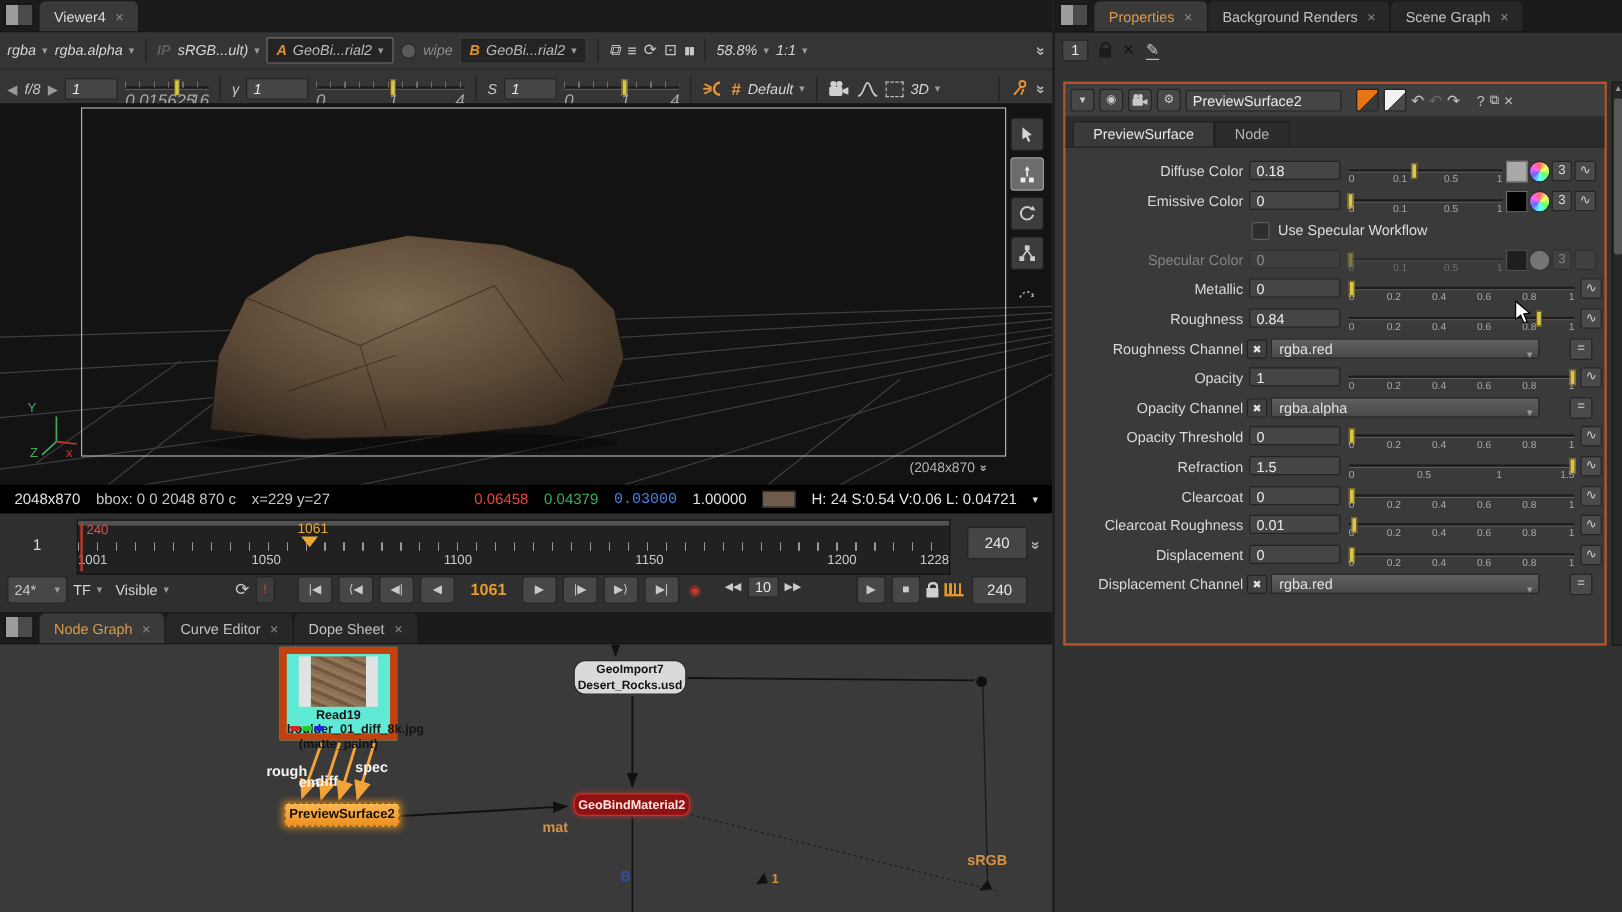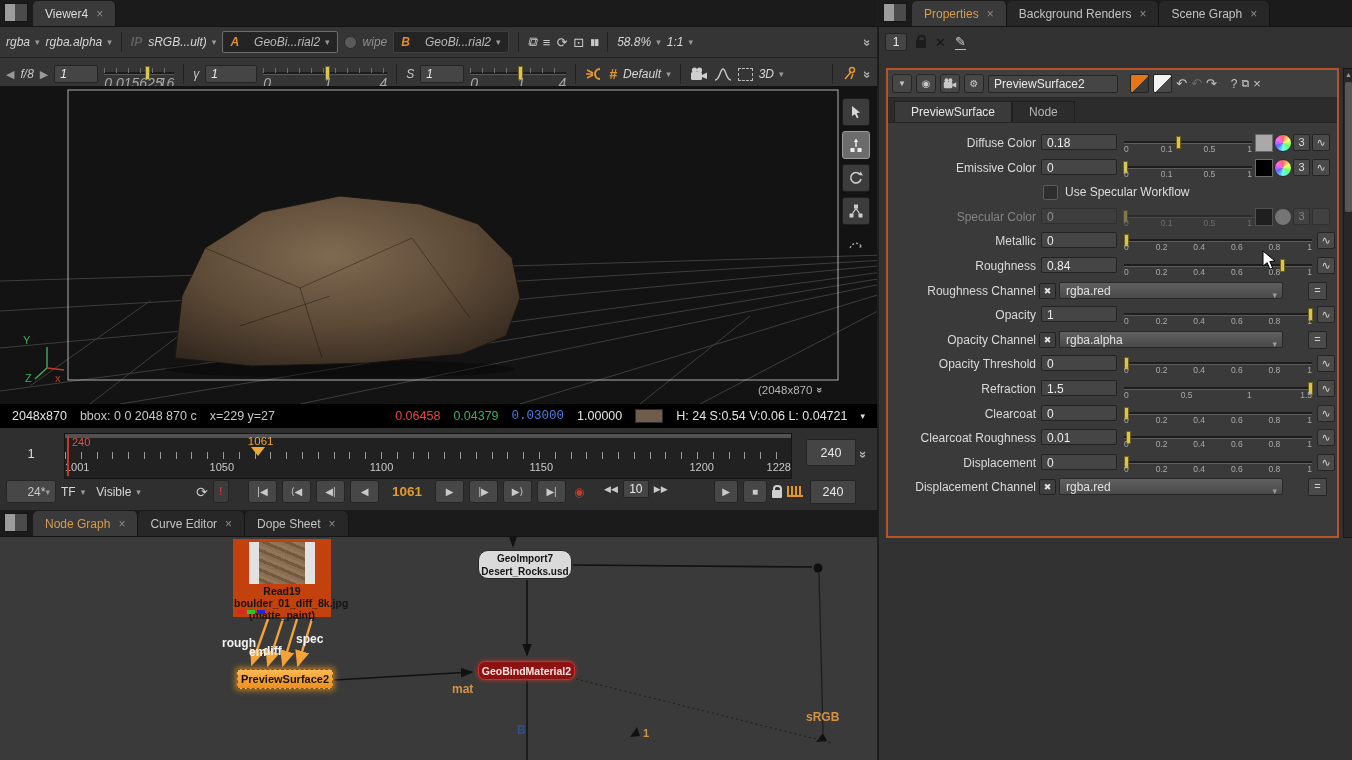--- a/index.html
+++ b/index.html
@@ -22,21 +22,21 @@
   .field{display:inline-flex;align-items:center;background:#454545;border:1px solid #242424;border-radius:2px;
          color:#e9e9e9;height:18px;padding:0 5px;box-sizing:border-box;}
   .dd{display:inline-flex;align-items:center;gap:5px;color:#d6d6d6;}
   .caret{color:#9a9a9a;font-size:9px;}
   
   #viewer-pane{left:0;top:0;width:877px;height:428px;background:#2f2f2f;}
   .vtb{display:flex;align-items:center;gap:6px;height:30px;background:#353535;border-bottom:1px solid #232323;padding:0 6px;font-style:italic;}
   .abbox{display:inline-flex;align-items:center;gap:5px;background:#242424;border:1px solid #6e6e6e;border-radius:2px;height:20px;padding:0 7px;}
   .abbox.b{border-color:#3f3f3f;}
   .abtag{color:#e08f2d;font-weight:bold;}
-  .abname{color:#b9b9b9;margin-left:10px;}
+  .abname{color:#b9b9b9;}
   .wipeknob{width:11px;height:11px;border-radius:50%;background:#5a5a5a;border:1px solid #2a2a2a;}
   .dim{color:#5f5f5f;font-weight:bold;}
   .vicon{font-size:13px;color:#c9c9c9;}
   .vslider{position:relative;height:22px;}
   .vslider .trk{position:absolute;left:0;right:0;top:9px;height:2px;background:#1c1c1c;border-bottom:1px solid #575757;}
   .vslider .tkm{position:absolute;left:0;right:0;top:5px;height:5px;
         background:repeating-linear-gradient(90deg,#6e6e6e 0 1px,transparent 1px 12px);}
   .vslider .hd{position:absolute;top:3px;width:3px;height:12px;background:#d9c64e;border:1px solid #6e5f1e;}
   .vslider .tl{position:absolute;top:12px;font-size:14px;color:#a8a8a8;}
   .orange{color:#e8952f;}
@@ -71,21 +71,21 @@
   .frame-cur{color:#e39a2e;font-size:13.5px;font-weight:bold;}
   .rec{color:#c6392c;font-size:12px;}
   .warnbtn{color:#c6392c;font-weight:bold;background:#3c3c3c;}
   .lockic{position:relative;width:10px;height:8px;background:#cfcfcf;border-radius:1px;margin-top:4px;}
   .lockic::before{content:"";position:absolute;top:-5px;left:1px;width:5px;height:5px;border:2px solid #cfcfcf;border-bottom:none;border-radius:4px 4px 0 0;}
   .rulic{width:16px;height:9px;background:repeating-linear-gradient(90deg,#e0962c 0 2px,transparent 2px 4px);border-bottom:2px solid #e0962c;}
   
   #ng-pane{left:0;top:510px;width:877px;height:250px;background:#2f2f2f;}
   #ng-canvas{position:absolute;left:0;top:27px;width:877px;height:223px;background:#3a3a3a;overflow:hidden;}
   .ng-node{position:absolute;text-align:center;font-weight:bold;box-sizing:border-box;}
-  #node-read{left:233px;top:2px;width:98px;height:78px;background:#c2410c;border:1px solid #c2410c;color:#141414;font-size:10.5px;line-height:12px;}
+  #node-read{left:233px;top:2px;width:98px;height:78px;background:#5eead4;border:6px solid #c2410c;color:#141414;font-size:10.5px;line-height:12px;}
   #node-read .thumb{width:46px;height:42px;margin:2px auto 1px;background:repeating-linear-gradient(23deg,#8a6f52 0 3px,#75593f 3px 6px,#93775a 6px 9px);border-left:10px solid #e2e2e2;border-right:10px solid #e2e2e2;}
   .chips{position:absolute;left:3px;bottom:2px;display:flex;gap:2px;}
   .chips i{width:8px;height:4px;display:block;}
   #node-preview{left:237px;top:132px;width:96px;height:20px;line-height:19px;font-size:11px;color:#181105;
       background:linear-gradient(#f9b854,#ee8f1f);border:1px dashed #7e5510;box-shadow:0 0 6px 1px rgba(255,160,30,.75);}
   #node-geo{left:478px;top:13px;width:94px;height:29px;background:#dadada;border:1px solid #2a2a2a;border-radius:10px;color:#141414;font-size:10px;line-height:13px;padding-top:1px;}
   #node-bind{left:478px;top:124px;width:97px;height:19px;background:#8d1212;border:1px solid #d42b2b;border-radius:7px;
       box-shadow:0 0 5px rgba(230,50,40,.7);color:#ffe3e0;font-size:10.5px;line-height:18px;}
   .nglbl{position:absolute;font-size:12px;font-weight:bold;}
   
@@ -376,21 +376,21 @@
       <div id="playhead">
         <span class="ph-l">1061</span>
         <span class="ph-t"></span>
       </div>
     </div>
     <span class="field tl-end">240</span>
     <span class="chev tl-chev">»</span>
 
     <div id="transport">
       <div class="grp" style="left:6px">
-        <span class="btn tbtn" style="min-width:50px;justify-content:flex-end;padding:0 5px">
+        <span class="btn tbtn" style="min-width:50px;justify-content:space-between;padding:0 5px">
             <span style="font-size:12px">24*</span>
             <span class="caret">▾</span>
           </span>
         <span class="dd">
             <span>TF</span>
             <span class="caret">▾</span>
           </span>
         <span class="dd" style="margin-left:6px">
             <span>Visible</span>
             <span class="caret">▾</span>

